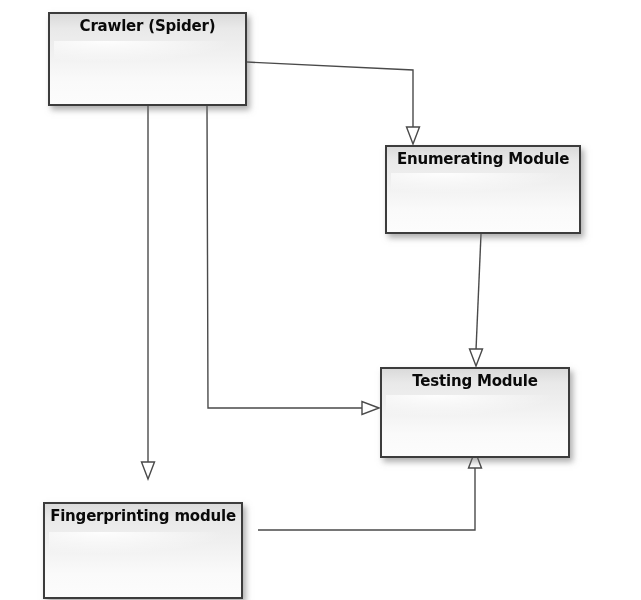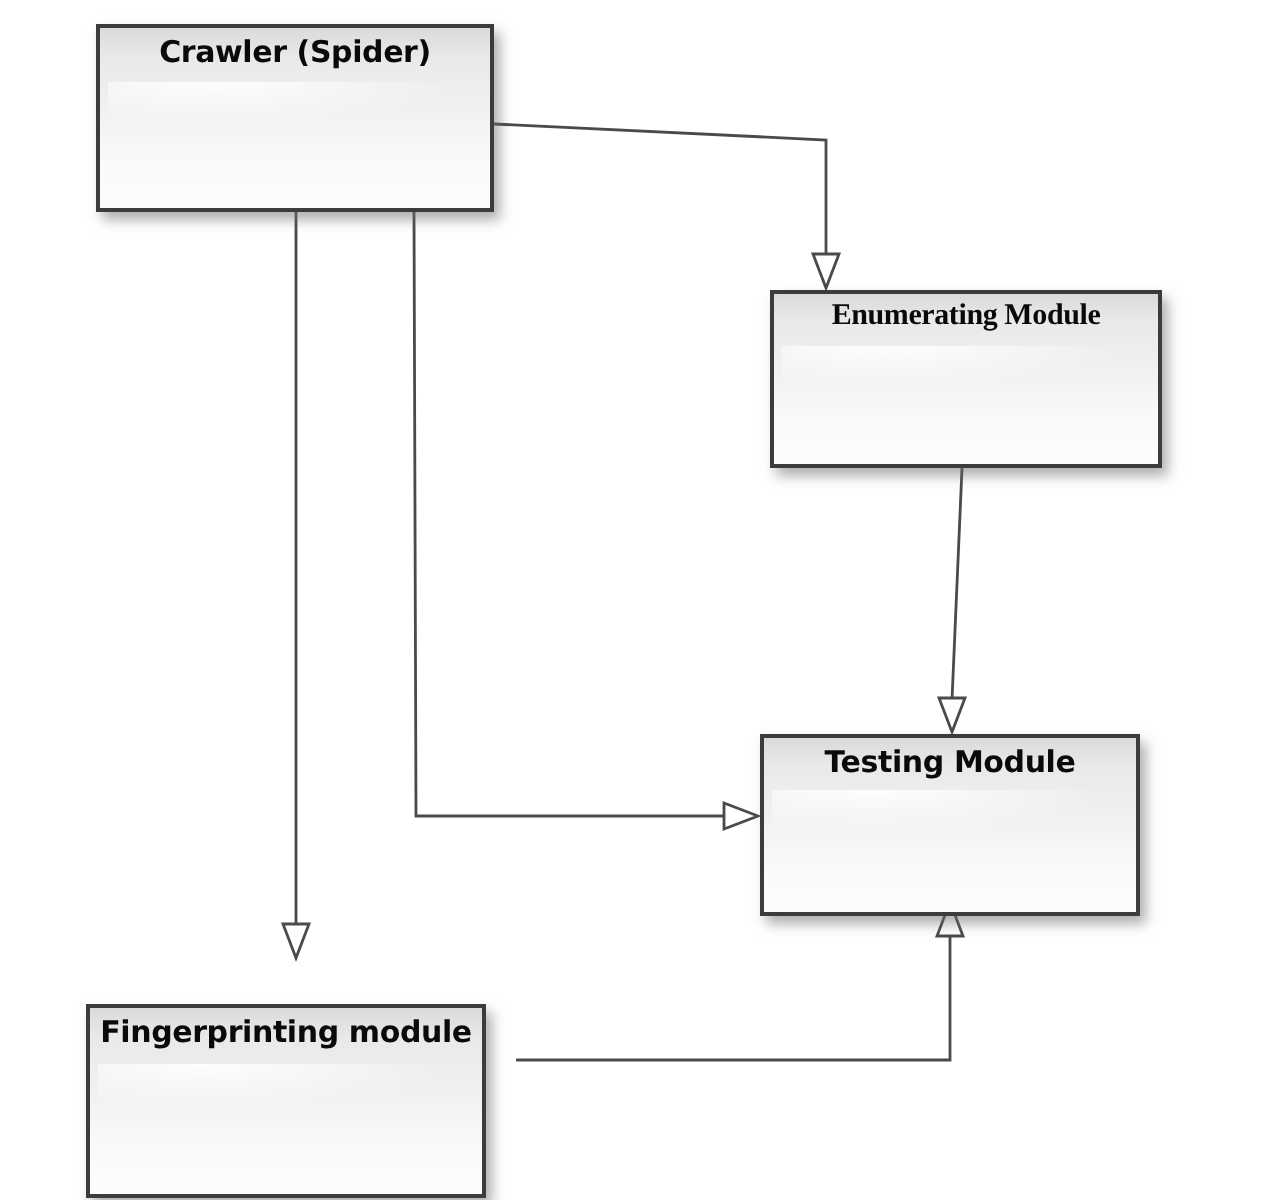--- a/index.html
+++ b/index.html
@@ -49,21 +49,21 @@
   .node .title{
     display:block;
     padding-top:3px;
     text-align:center;
     font-size:15px;
     font-weight:bold;
     color:var(--label);
     letter-spacing:-0.2px;
   }
   #node-crawler{left:48px;top:12px;width:199px;height:94px;}
-  #node-enumerating{left:385px;top:145px;width:196px;height:89px;font-family:Liberation Serif, serif;}
+  #node-enumerating{left:385px;top:145px;width:196px;height:89px;}
   #node-testing{left:380px;top:367px;width:190px;height:91px;}
   #node-fingerprinting{left:43px;top:502px;width:200px;height:97px;}
 </style>
 </head>
 <body>
 
 <div class="canvas">
 
   <svg class="edges" viewBox="0 0 641 600" xmlns="http://www.w3.org/2000/svg">
 

